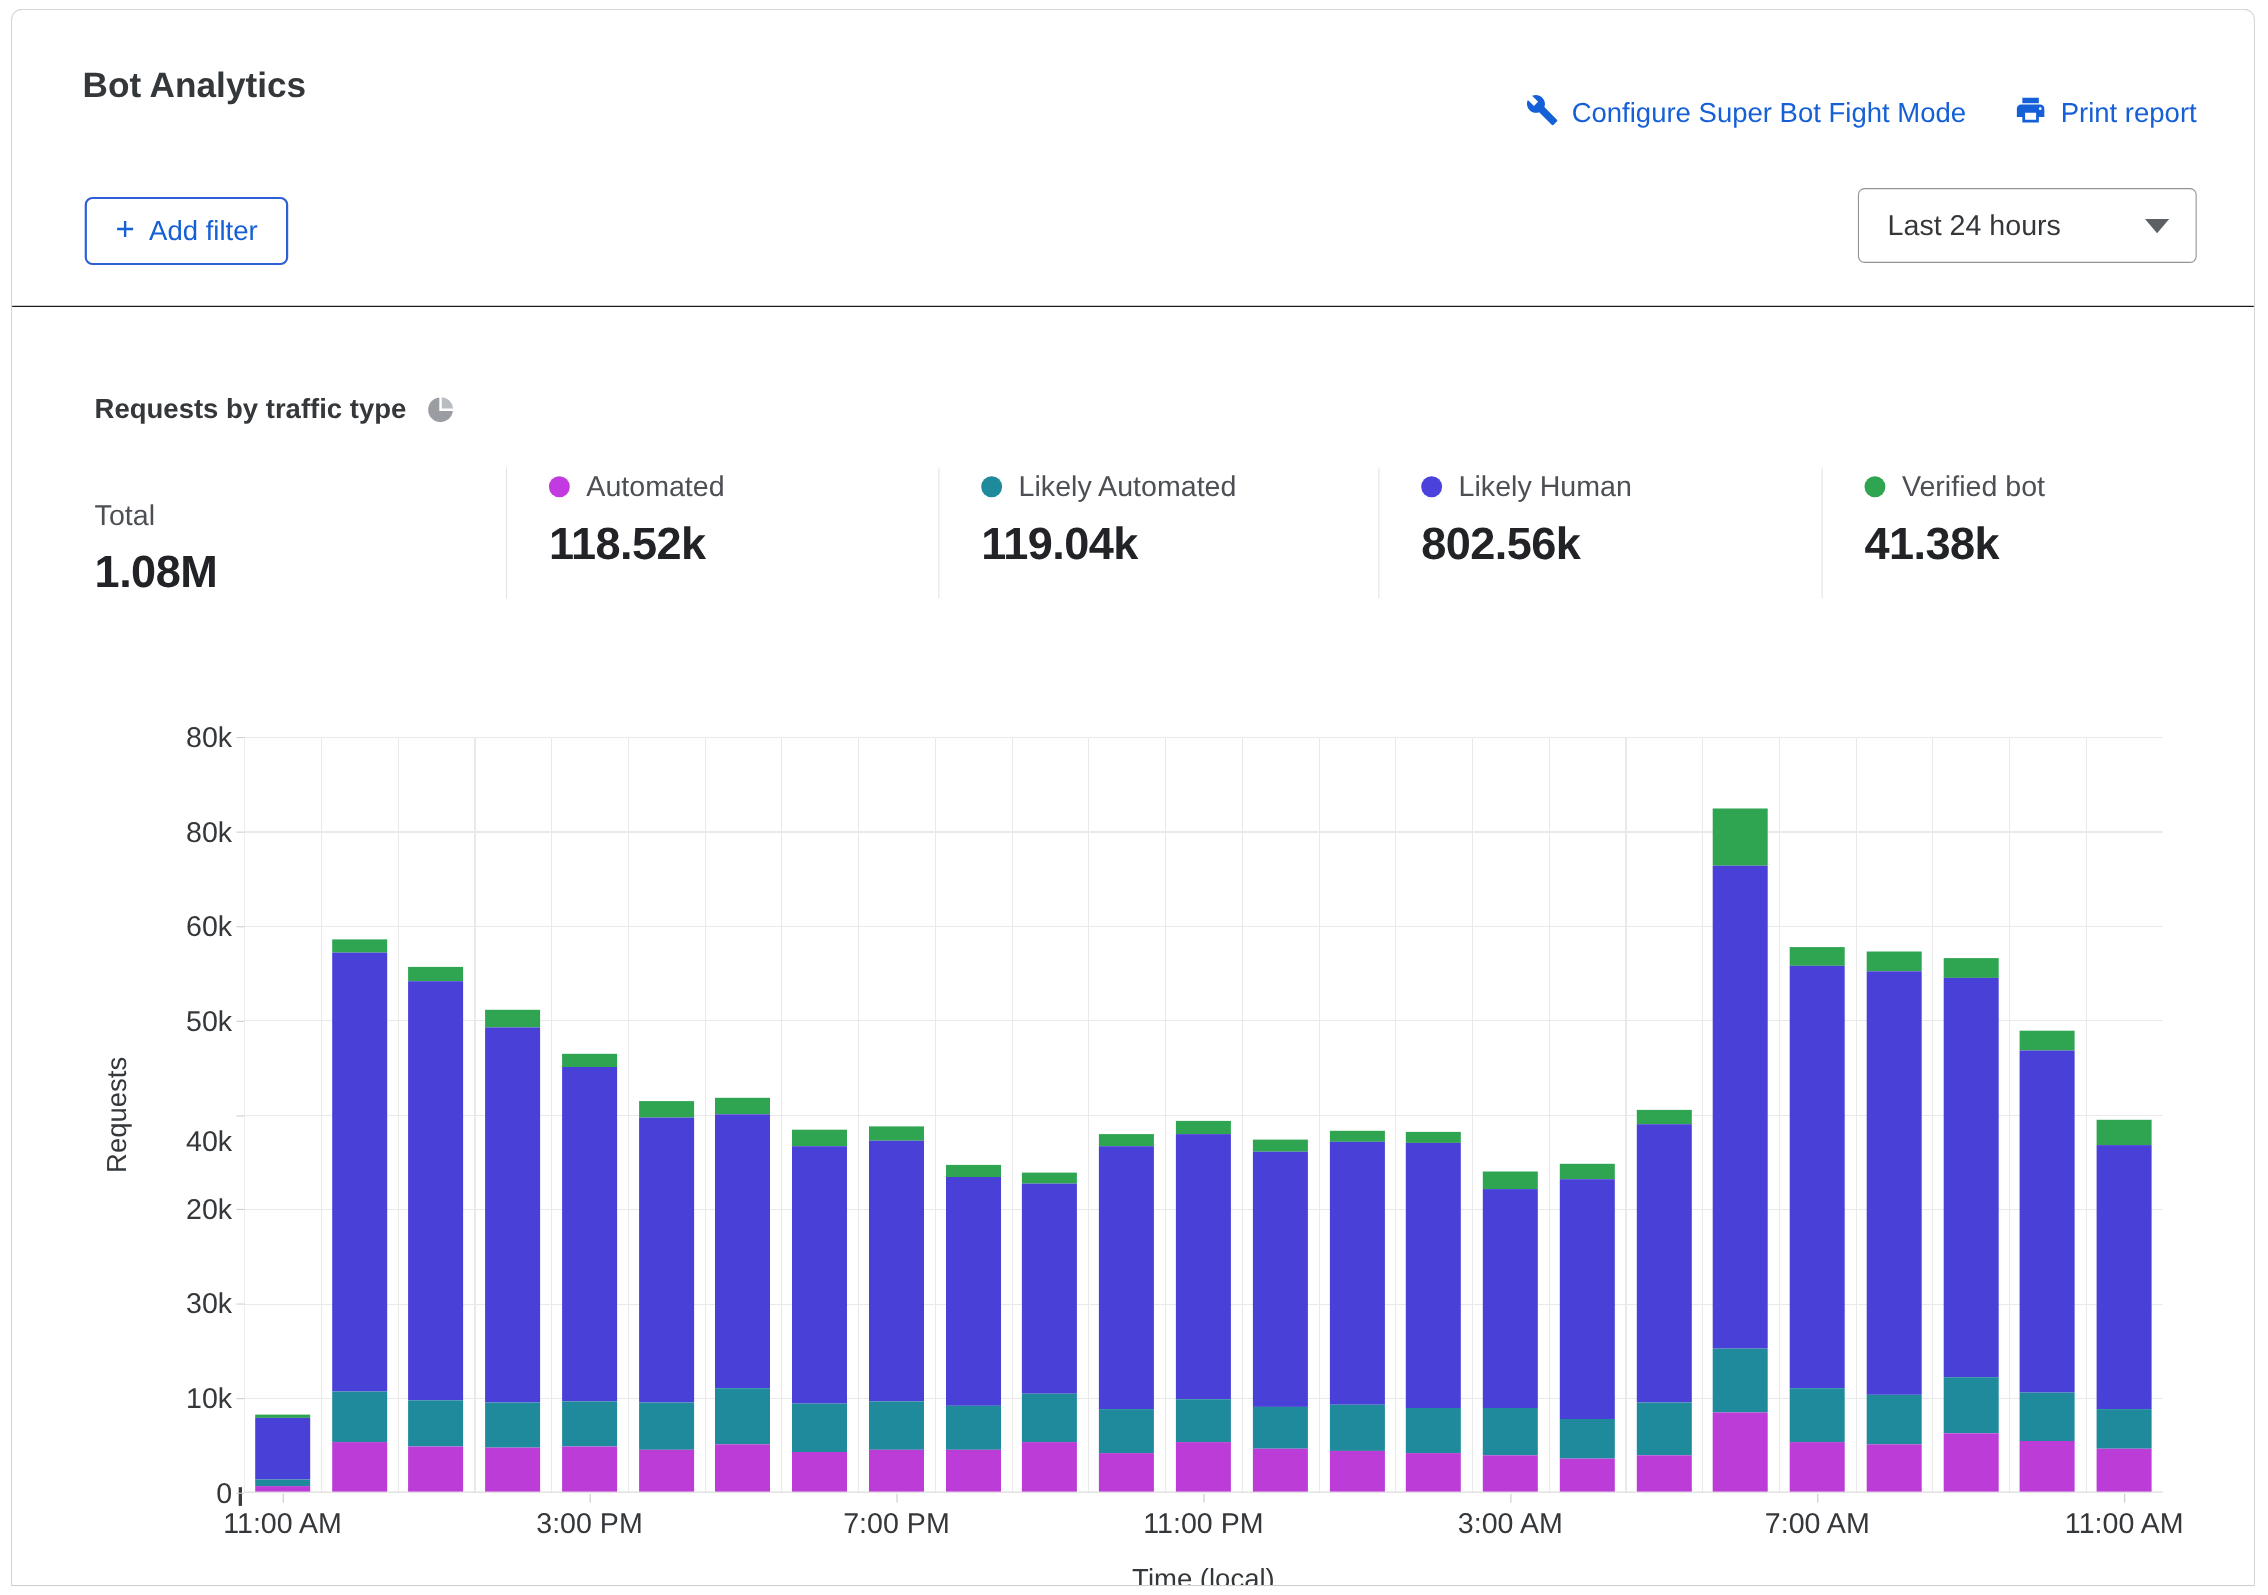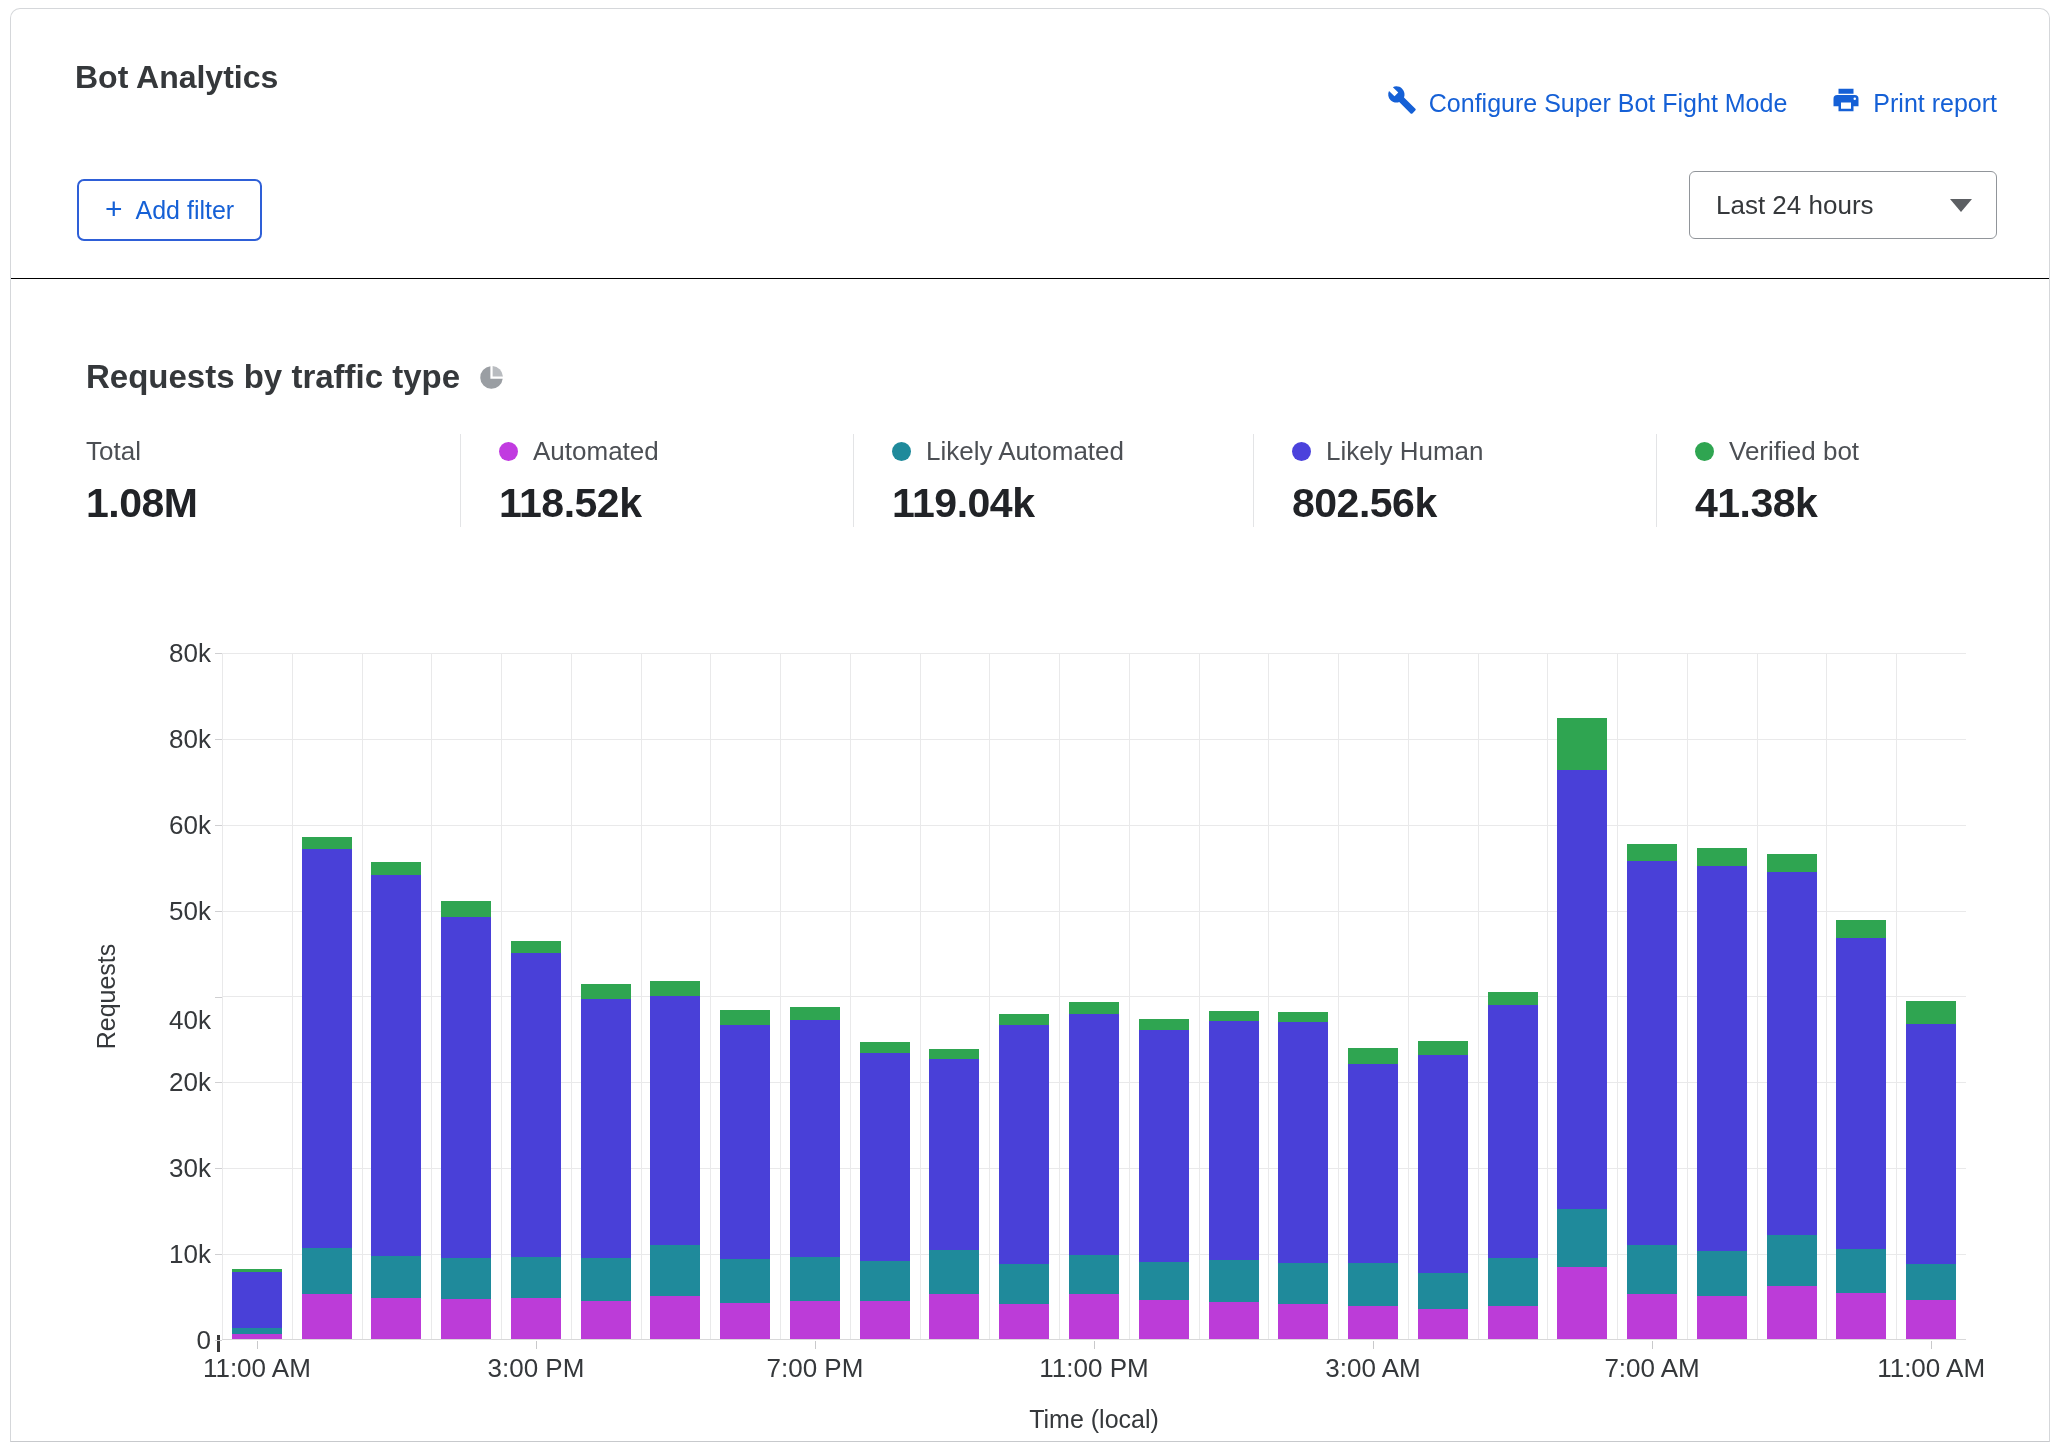--- a/index.html
+++ b/index.html
@@ -18,27 +18,27 @@
                     color:#1560d6; font-size:25px; cursor:pointer; font-family:inherit; }
   .btn-add-filter .plus { font-size:30px; font-weight:400; line-height:1; margin-top:-2px; }
   .dropdown { position:absolute; right:52px; top:162px; width:308px; height:68px; border:1px solid #91959a; border-radius:6px;
               display:flex; align-items:center; justify-content:space-between; padding:0 24px 0 26px;
               font-size:26px; color:#35383b; background:#fff; cursor:pointer; }
   .caret { width:0; height:0; border-left:11px solid transparent; border-right:11px solid transparent; border-top:13px solid #5c5f63; }
 
   
   .section { padding:79px 0 0 75px; }
   .section-title-row { display:flex; align-items:center; gap:18px; }
-  .section-title { font-size:33px; font-weight:700; color:#35383b; }
+  .section-title { font-size:25px; font-weight:700; color:#35383b; }
   .pie-icon svg { width:27px; height:27px; display:block; }
 
   .stats { display:flex; margin-top:38px; }
   .stat { padding-top:2px; }
   .stat + .stat { border-left:1px solid #e3e4e6; padding-left:38px; }
-  .stat:nth-child(1){ width:374px; }
+  .stat:nth-child(1){ width:374px;margin-top:26px; }
   .stat:nth-child(2){ width:393px; }
   .stat:nth-child(3){ width:400px; }
   .stat:nth-child(4){ width:403px; }
   .stat-label-row { display:flex; align-items:center; gap:15px; font-size:26px; color:#4c4f54; }
   .stat-dot { width:19px; height:19px; border-radius:50%; flex:0 0 auto; }
   .stat-value { margin-top:13px; font-size:41px; font-weight:700; color:#212327; letter-spacing:-0.5px; }
 
   
   .chart-wrap { position:relative; margin-top:126px; height:794px; }
   .plot { position:absolute; left:136px; top:0; width:1744px; height:687px;

